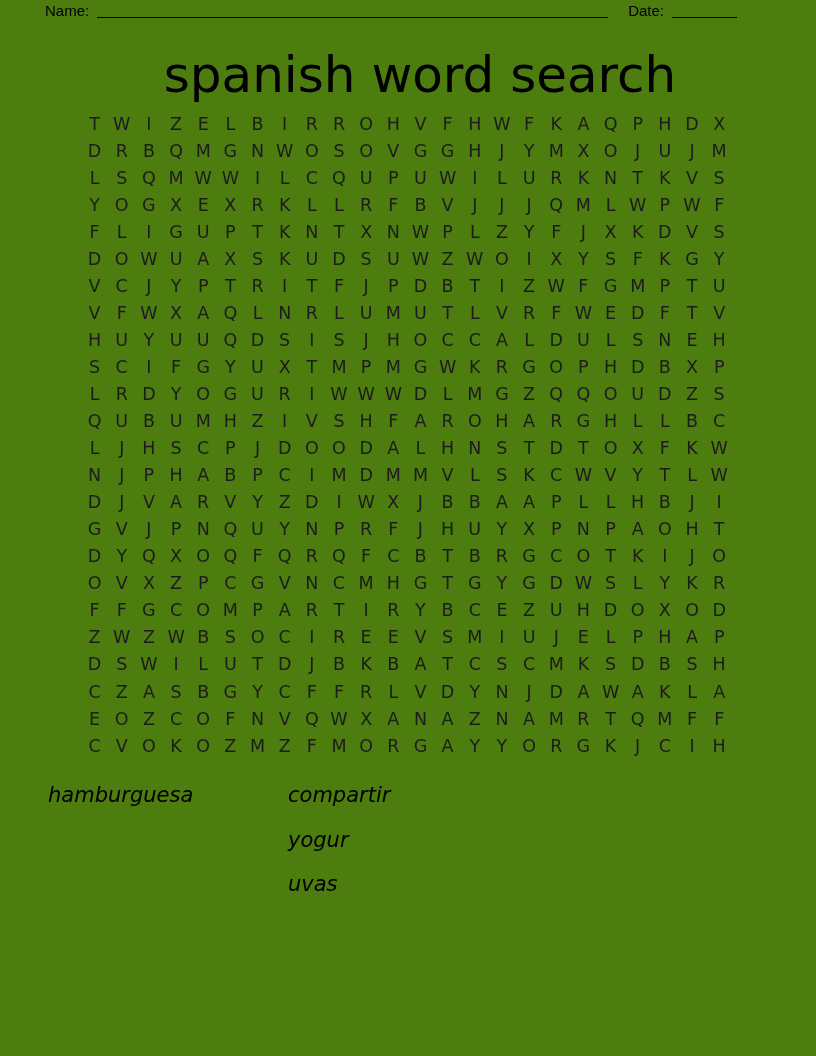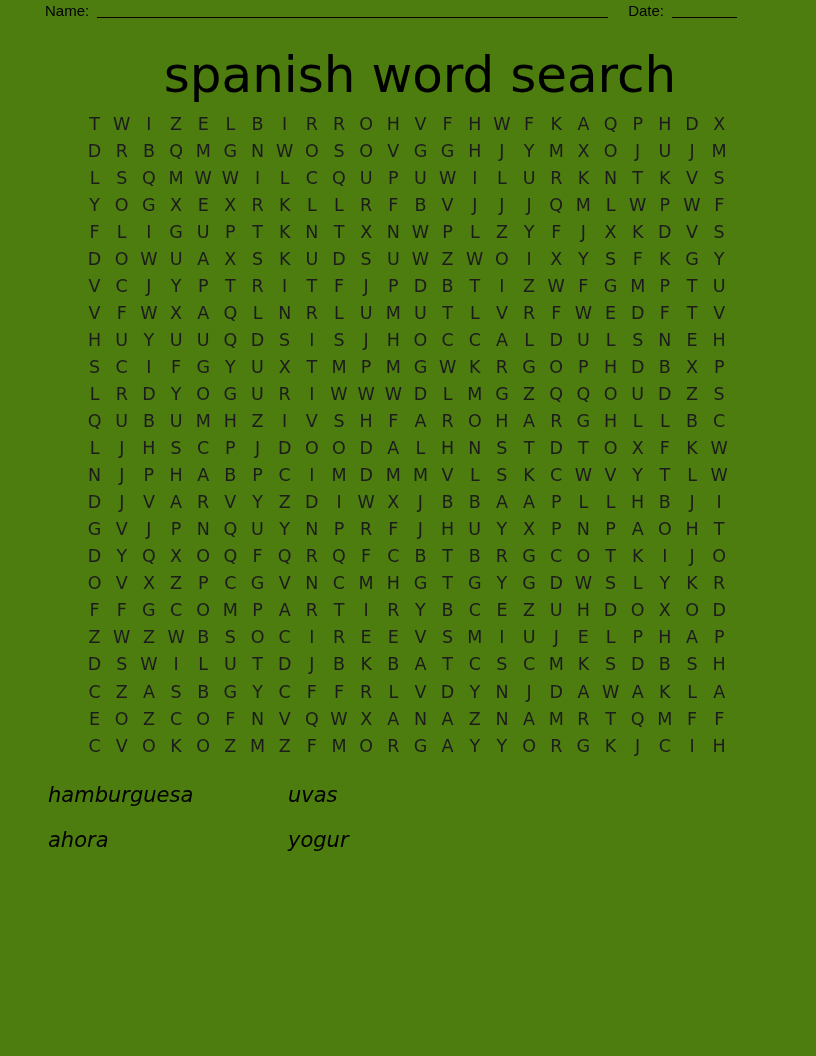--- a/index.html
+++ b/index.html
@@ -685,21 +685,21 @@
       <span class="grid-cell">K</span>
       <span class="grid-cell">J</span>
       <span class="grid-cell">C</span>
       <span class="grid-cell">I</span>
       <span class="grid-cell">H</span>
     </div>
 
   <div class="words">
     <div class="word-col">
         <div class="word-item">hamburguesa</div>
-        <div class="word-item">ahora</div>
       </div>
     <div class="word-col">
+        <div class="word-item">compartir</div>
+        <div class="word-item">yogur</div>
         <div class="word-item">uvas</div>
-        <div class="word-item">yogur</div>
       </div>
   </div>
 
 </div>
 
 </body></html>

